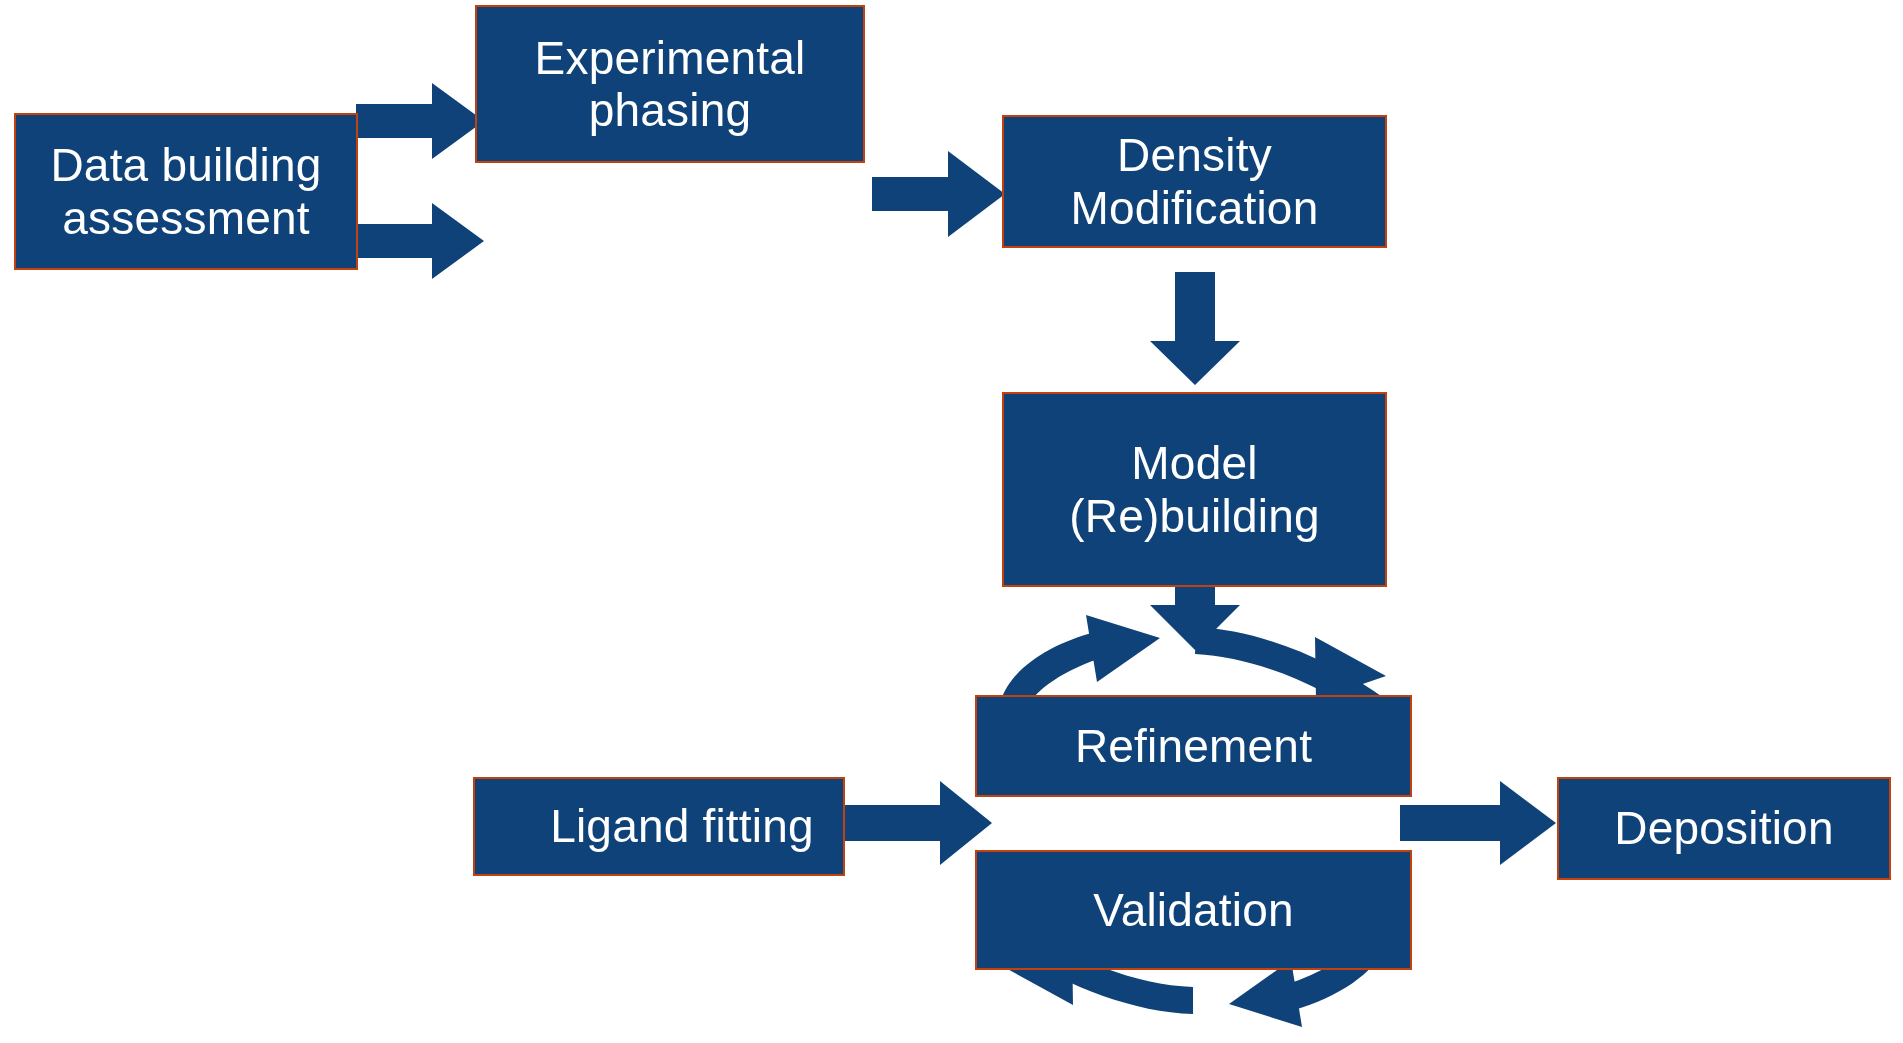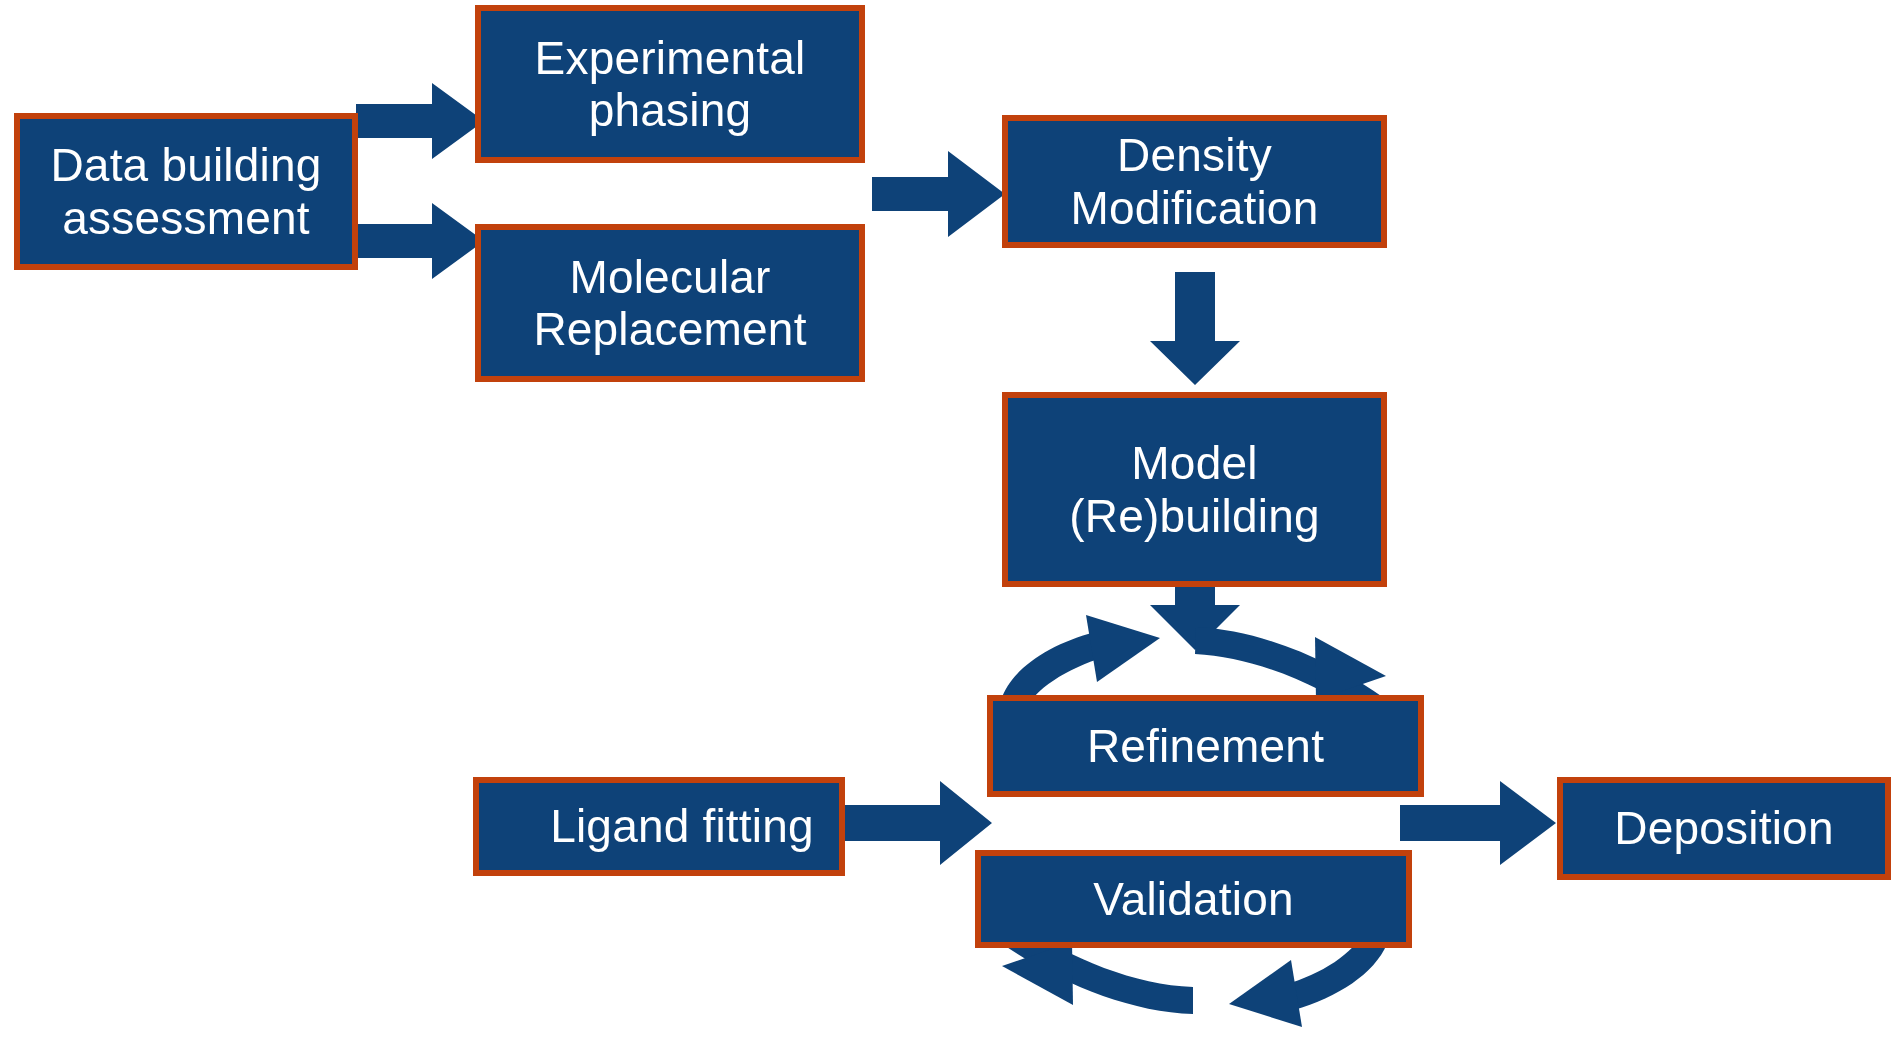--- a/index.html
+++ b/index.html
@@ -15,21 +15,21 @@
     position: relative;
     width: 1903px;
     height: 1043px;
     background: #ffffff;
     overflow: hidden;
   }
   .node {
     position: absolute;
     box-sizing: border-box;
     background: #0E4278;
-    border: 6px solid #c2410c;
+    border: 2px solid #c2410c;
     color: #ffffff;
     display: flex;
     align-items: center;
     justify-content: center;
     text-align: center;
     line-height: 1.14;
     font-size: 46px;
     font-weight: 400;
     letter-spacing: 0.2px;
     white-space: pre-line;
@@ -101,30 +101,28 @@
       <polygon points="1073,1005 1002,966 1072,942"></polygon>
     </g>
   </svg>
 
   <div class="node" style="left:14px; top:113px; width:344px; height:157px;">Data building
 assessment</div>
 
   <div class="node" style="left:475px; top:5px; width:390px; height:158px;">Experimental
 phasing</div>
 
-  <div class="node" style="left:475px; top:224px; width:390px; height:158px;">Molecular
-Replacement</div>
 
   <div class="node" style="left:1002px; top:115px; width:385px; height:133px;">Density
 Modification</div>
 
   <div class="node" style="left:1002px; top:392px; width:385px; height:195px;">Model
 (Re)building</div>
 
-  <div class="node cycle-node" style="left:975px; top:695px; width:437px; height:102px;margin-left:12px;">Refinement</div>
+  <div class="node cycle-node" style="left:975px; top:695px; width:437px; height:102px;">Refinement</div>
 
-  <div class="node cycle-node" style="left:975px; top:850px; width:437px; height:98px;">Validation</div>
+  <div class="node cycle-node" style="left:975px; top:850px; width:437px; height:120px;">Validation</div>
 
   <div class="node" style="left:473px; top:777px; width:372px; height:99px;padding-left:46px;">Ligand fitting</div>
 
   <div class="node" style="left:1557px; top:777px; width:334px; height:103px;">Deposition</div>
 
 </div>
 
 </body></html>

